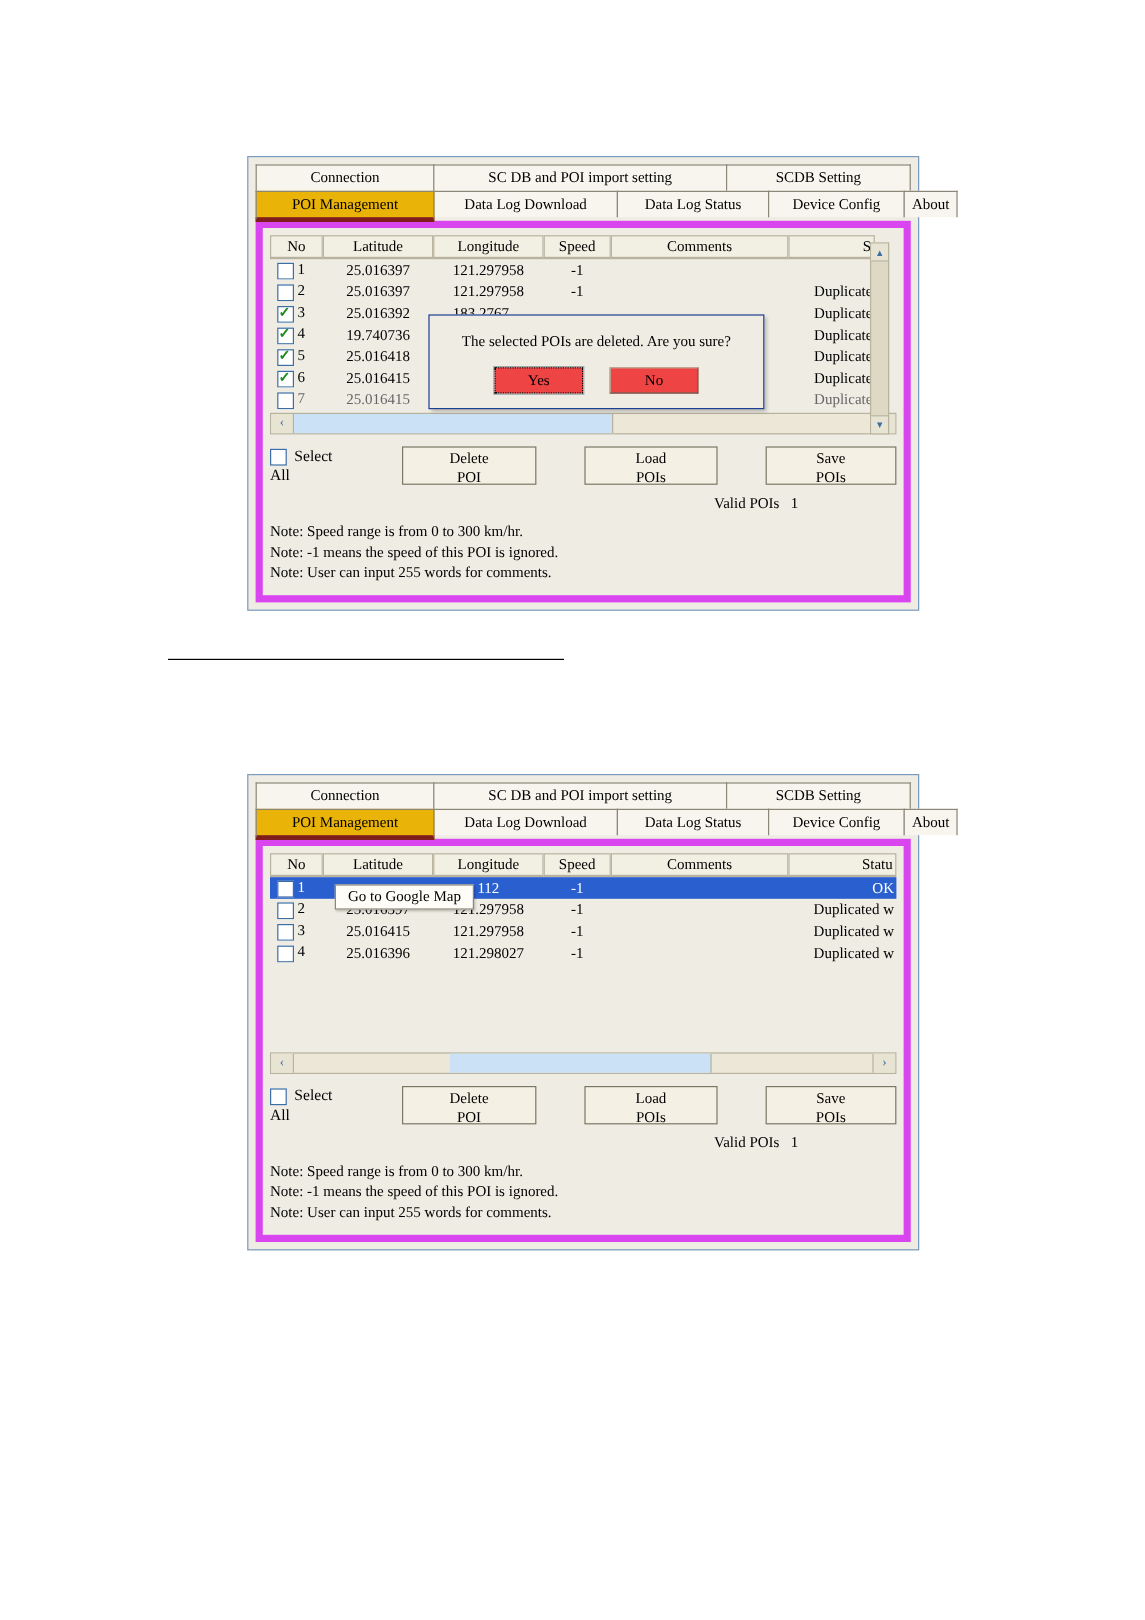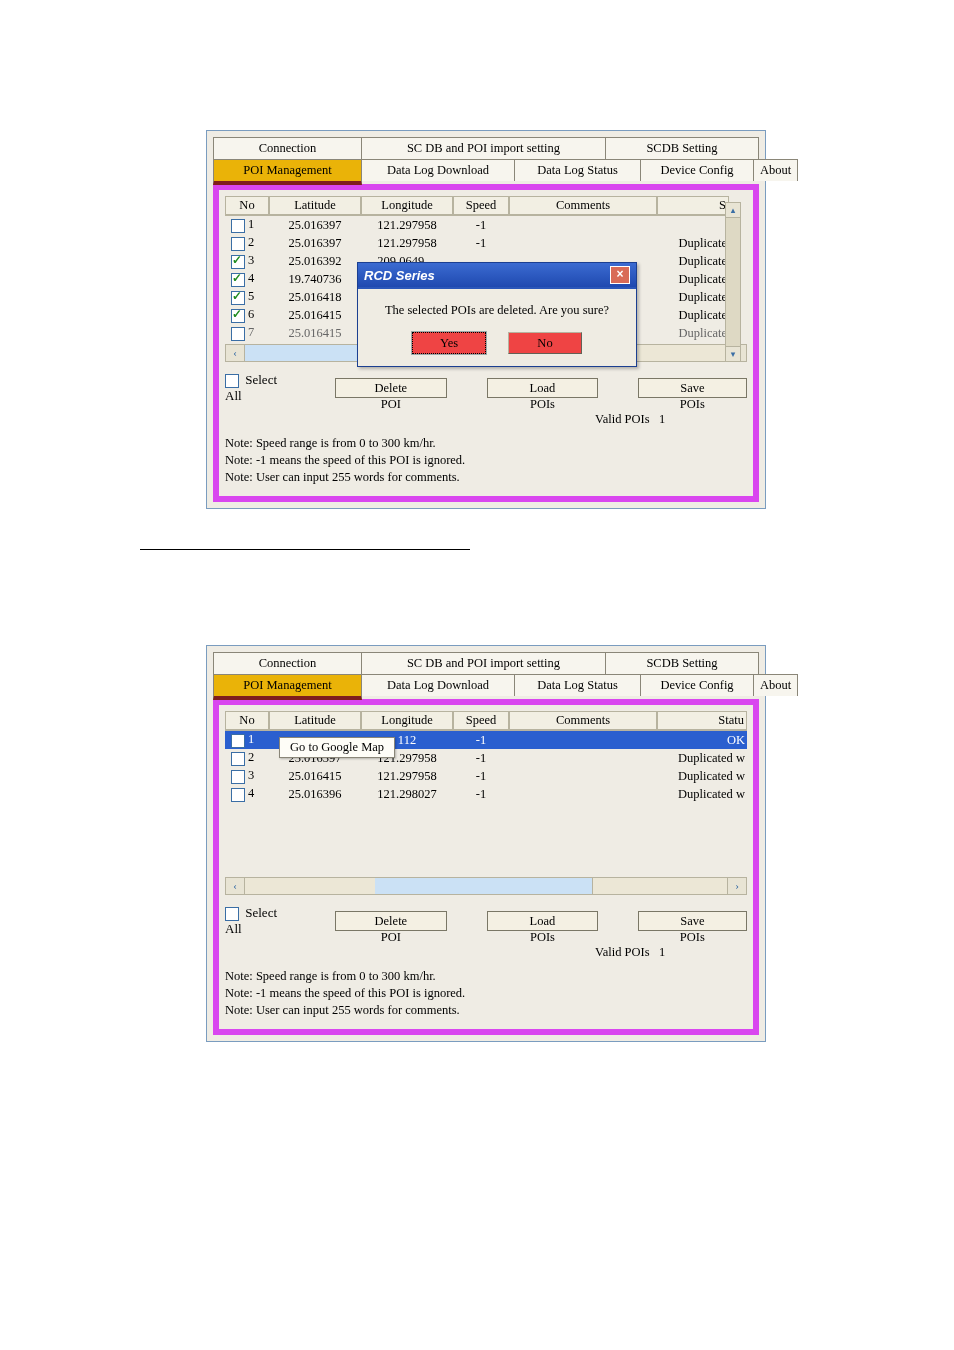--- a/index.html
+++ b/index.html
@@ -131,21 +131,21 @@
     align-items: center;
     margin-top: 10px;
     gap: 40px;
   }
   .btn3d {
     border: 1px solid #7a7766;
     background: #f4f0e3;
     padding: 1px 28px;
     font-family: inherit;
     font-size: 12.5px;
-    height: 20px;
+    height: 32px;
     line-height: 16px;
     cursor: default;
   }
   .notes { margin-top: 8px; font-size: 12.5px; line-height: 17px; }
   .valid { text-align: left; font-size: 12.5px; margin-top: 8px; margin-left: 370px;}
   
   .dlg {
     position: absolute;
     left: 138px;
     top: 72px;
@@ -265,21 +265,21 @@
             <div class="col no"><span class="chk"></span>2</div>
             <div class="col lat">25.016397</div>
             <div class="col lon">121.297958</div>
             <div class="col spd">-1</div>
             <div class="col cmt"></div>
             <div class="col stat" style="width:72px">Duplicate</div>
           </div>
           <div class="data-row">
             <div class="col no"><span class="chk checked"></span>3</div>
             <div class="col lat">25.016392</div>
-            <div class="col lon">209.0649…</div>
+            <div class="col lon">183.2767…</div>
             <div class="col spd"></div>
             <div class="col cmt"></div>
             <div class="col stat" style="width:72px">Duplicate</div>
           </div>
           <div class="data-row">
             <div class="col no"><span class="chk checked"></span>4</div>
             <div class="col lat">19.740736</div>
             <div class="col lon"></div>
             <div class="col spd"></div>
             <div class="col cmt"></div>
@@ -319,24 +319,20 @@
 
     <div class="hscroll">
       <div class="hbtn left">‹</div>
       <div class="htrack">
           <div class="hthumb"></div>
         </div>
       <div class="hbtn right">›</div>
     </div>
 
     <div class="dlg">
-      <div class="dlg-titlebar">
-        <span>RCD Series</span>
-        <span class="dlg-x">×</span>
-      </div>
       <div class="dlg-body">
         <div>The selected POIs  are deleted. Are you sure?</div>
         <div class="dlg-btns">
           <button class="focus">Yes</button>
           <button>No</button>
         </div>
       </div>
     </div>
 
     <div class="btm-row">

